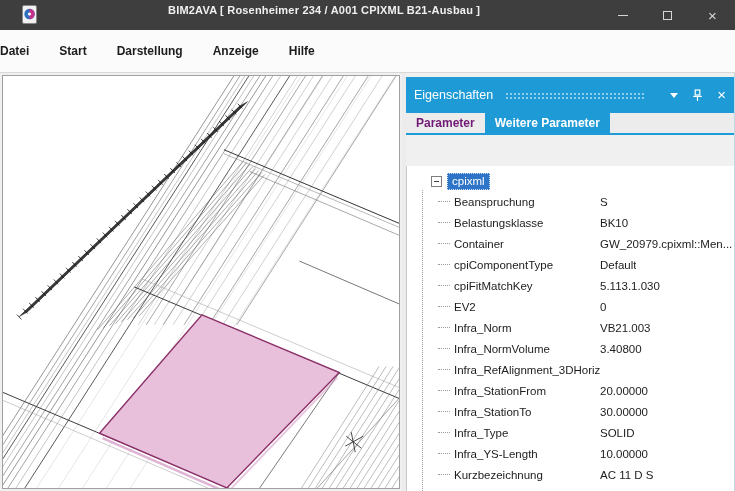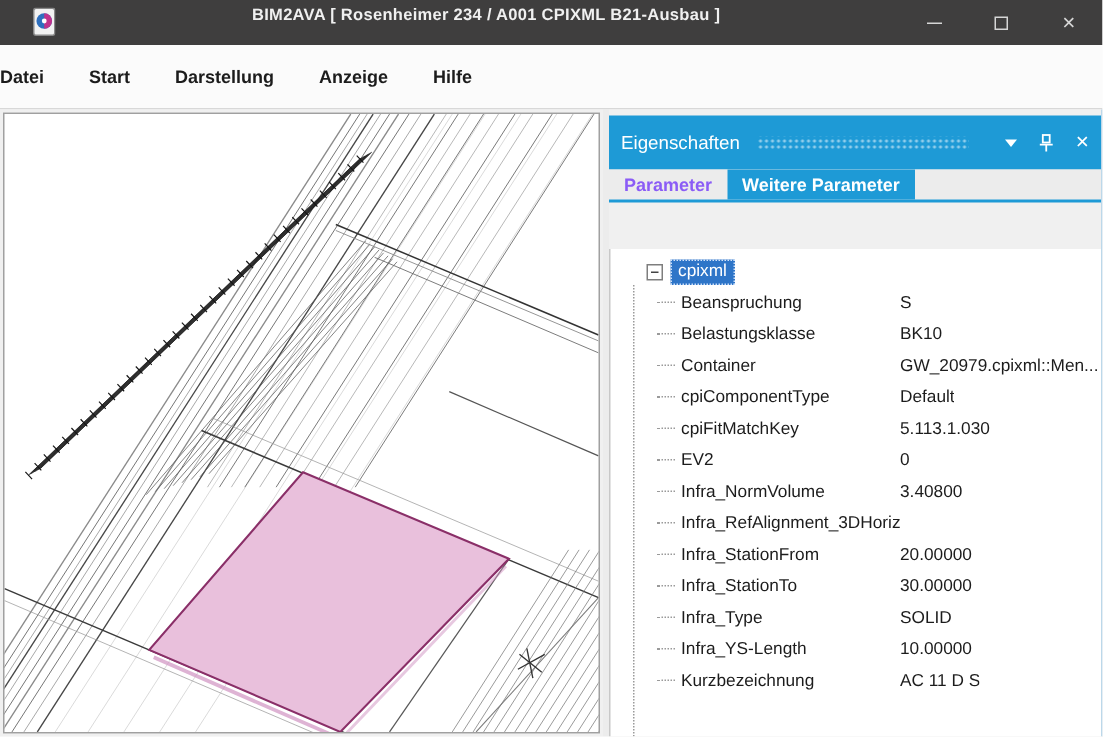--- a/index.html
+++ b/index.html
@@ -37,21 +37,21 @@
   .panel-title { color:#fff; font-size:12.5px; white-space:nowrap; }
   .grip { flex:1; height:9px; margin:0 10px 0 12px;
           background-image:radial-gradient(circle, rgba(255,255,255,.5) 1px, transparent 1.1px);
           background-size:4px 4px; background-position:0 1px; }
   .ph-icon { color:#fff; margin-left:14px; display:flex; align-items:center; }
   .chev { width:0; height:0; border-left:4px solid transparent; border-right:4px solid transparent;
           border-top:5px solid #fff; }
   .ph-close { font-size:15px; line-height:14px; }
 
   .tabs { height:20px; display:flex; background:#ececec; flex:none; }
-  .tab { padding:0 10px; line-height:20px; font-size:12px; font-weight:bold; color:#8b5cf6; }
+  .tab { padding:0 10px; line-height:20px; font-size:12px; font-weight:bold; color:#701a75; }
   .tab.active { background:#1e9ad6; color:#fff; }
   .tab-underline { height:2px; background:#1e9ad6; flex:none; }
 
   .grid-header { margin:7px 8px 0 2px; height:23px; display:flex; gap:3px; flex:none; }
   .col-btn { border:1px solid #8f8f8f; background:linear-gradient(#fafafa,#ebebeb);
              font-size:12px; font-weight:bold; color:#1a1a1a; text-align:center;
              line-height:21px; box-shadow:inset 0 0 0 1px #fff; }
   .col-btn.c1 { width:170px;margin-top:29px; } .col-btn.c2 { width:132px;margin-top:30px; }
 
   .tree { flex:1; background:#fff; border-left:1px solid #c8c8c8; margin-top:1px;
@@ -291,20 +291,25 @@
               <span class="pname">cpiFitMatchKey</span>
               <span class="pval">5.113.1.030</span>
             </div>
             <div class="prow">
               <span class="stub"></span>
               <span class="pname">EV2</span>
               <span class="pval">0</span>
             </div>
             <div class="prow">
               <span class="stub"></span>
+              <span class="pname">Infra_Norm</span>
+              <span class="pval">VB21.003</span>
+            </div>
+            <div class="prow">
+              <span class="stub"></span>
               <span class="pname">Infra_NormVolume</span>
               <span class="pval">3.40800</span>
             </div>
             <div class="prow">
               <span class="stub"></span>
               <span class="pname">Infra_RefAlignment_3DHoriz</span>
               <span class="pval"></span>
             </div>
             <div class="prow">
               <span class="stub"></span>

